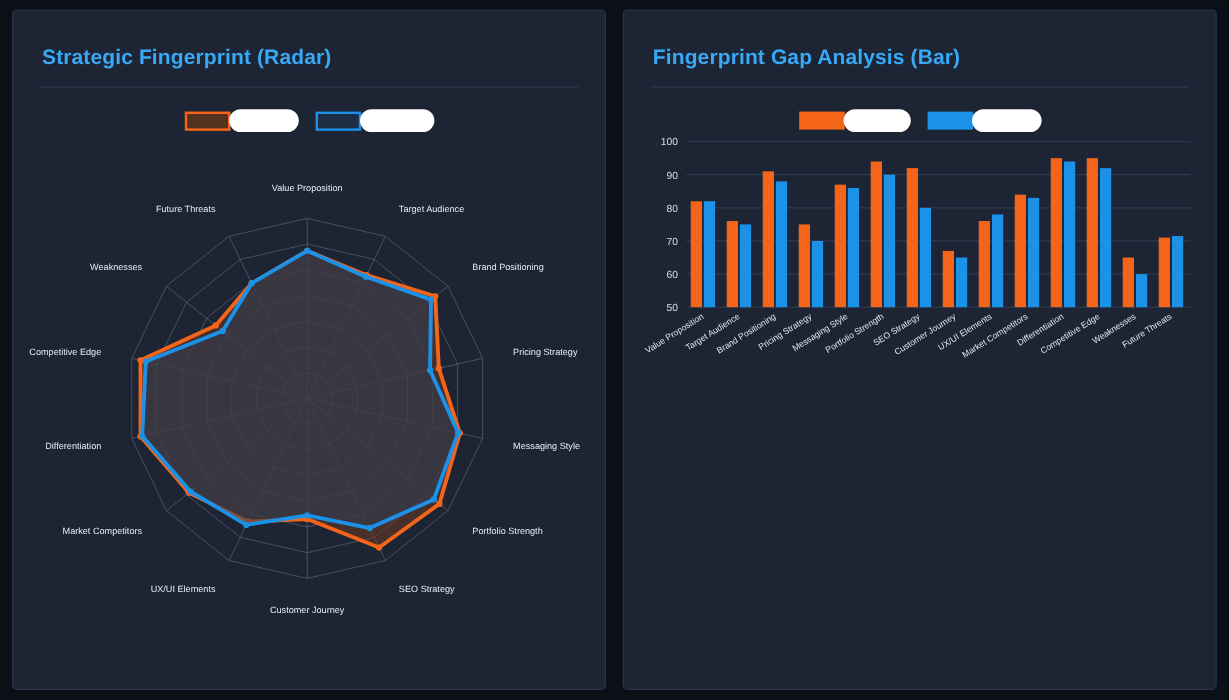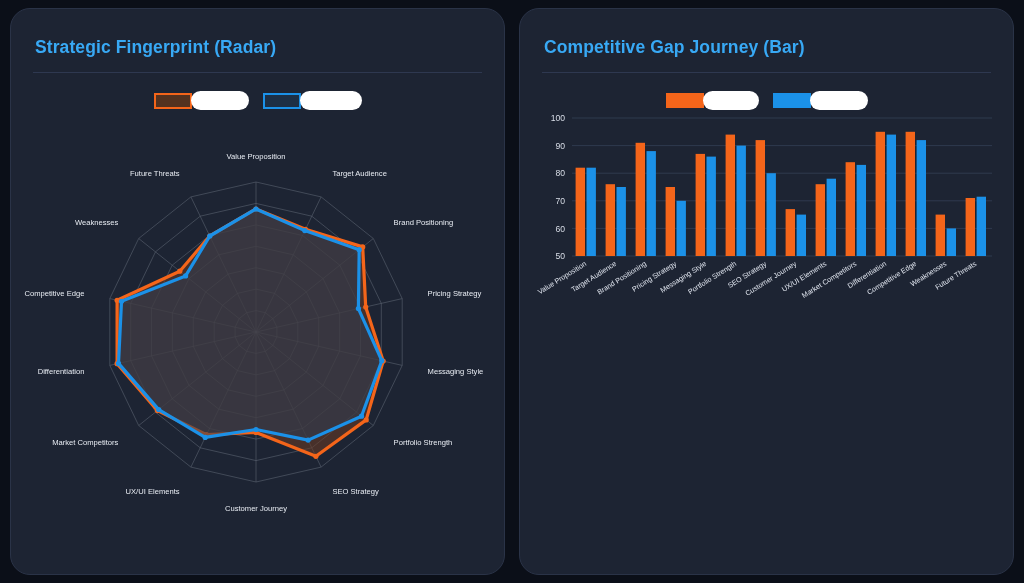--- a/index.html
+++ b/index.html
@@ -11,21 +11,21 @@
   }
   .dashboard {
     width:1024px; height:583px;
     display:flex; gap:14px;
     padding:8px 10px;
   }
   .panel {
     flex:1 1 0;
     background:#1d2433;
     border:1px solid #2a3347;
-    border-radius:20px;
+    border-radius:4px;
     position:relative;
     overflow:hidden;
   }
   .panel-title {
     color:#38a9f5;
     font-size:17.5px;
     font-weight:bold;
     padding:28px 0 0 24px;
     letter-spacing:.1px;
   }
@@ -166,21 +166,21 @@
             <text x="73.4" y="264.2" text-anchor="end" class="axis-label">Differentiation</text>
             <text x="73.4" y="185.8" text-anchor="end" class="axis-label">Competitive Edge</text>
             <text x="107.4" y="115.3" text-anchor="end" class="axis-label">Weaknesses</text>
             <text x="168.6" y="66.4" text-anchor="end" class="axis-label">Future Threats</text>
           </g>
         </svg>
     </div>
   </section>
 
   <section class="panel">
-    <h2 class="panel-title">Competitive Gap Journey (Bar)</h2>
+    <h2 class="panel-title">Fingerprint Gap Analysis (Bar)</h2>
     <div class="title-rule"></div>
 
     <div class="legend">
       <div class="legend-item">
         <span class="swatch solid-orange"></span>
         <span class="redact w1"></span>
       </div>
       <div class="legend-item">
         <span class="swatch solid-blue"></span>
         <span class="redact w2"></span>

